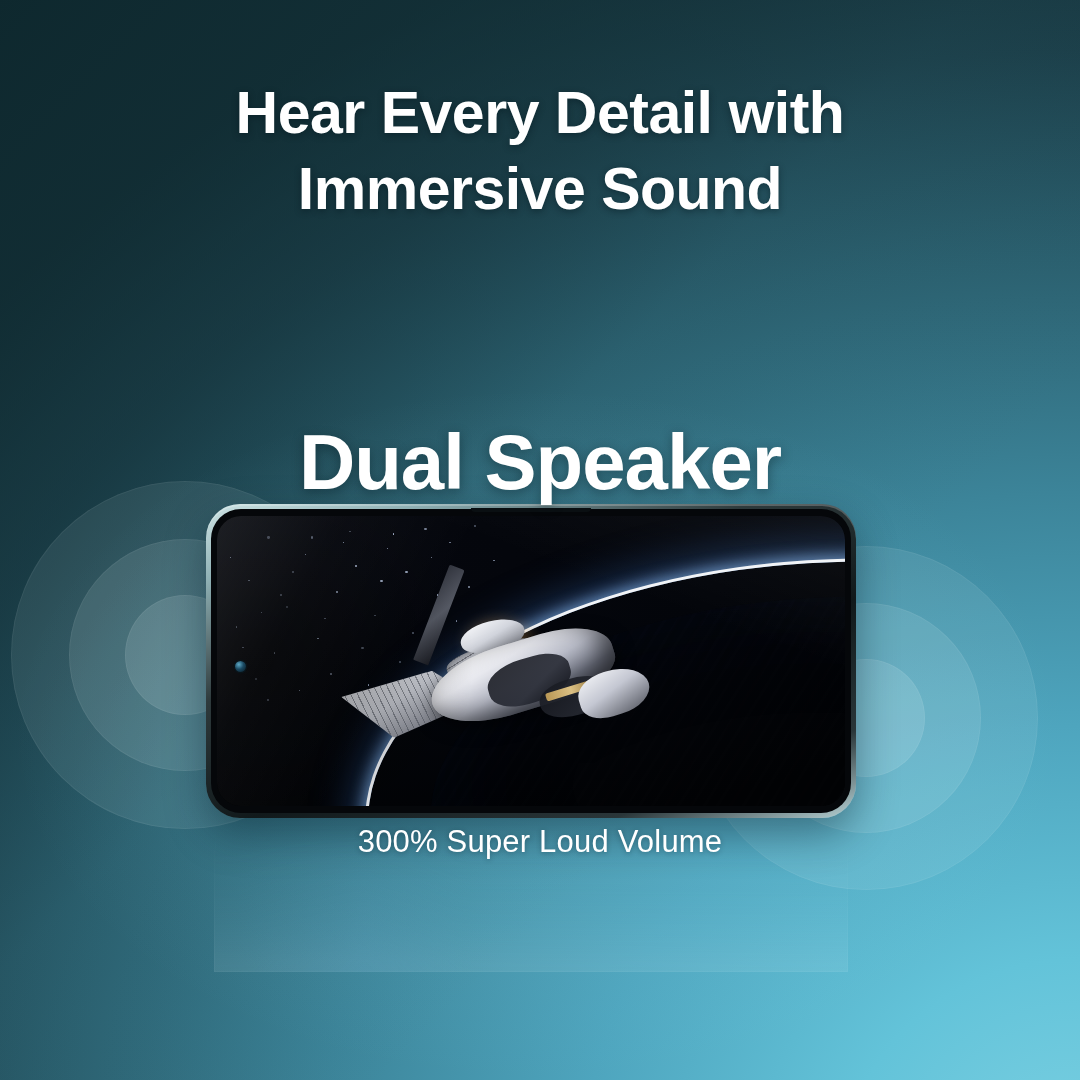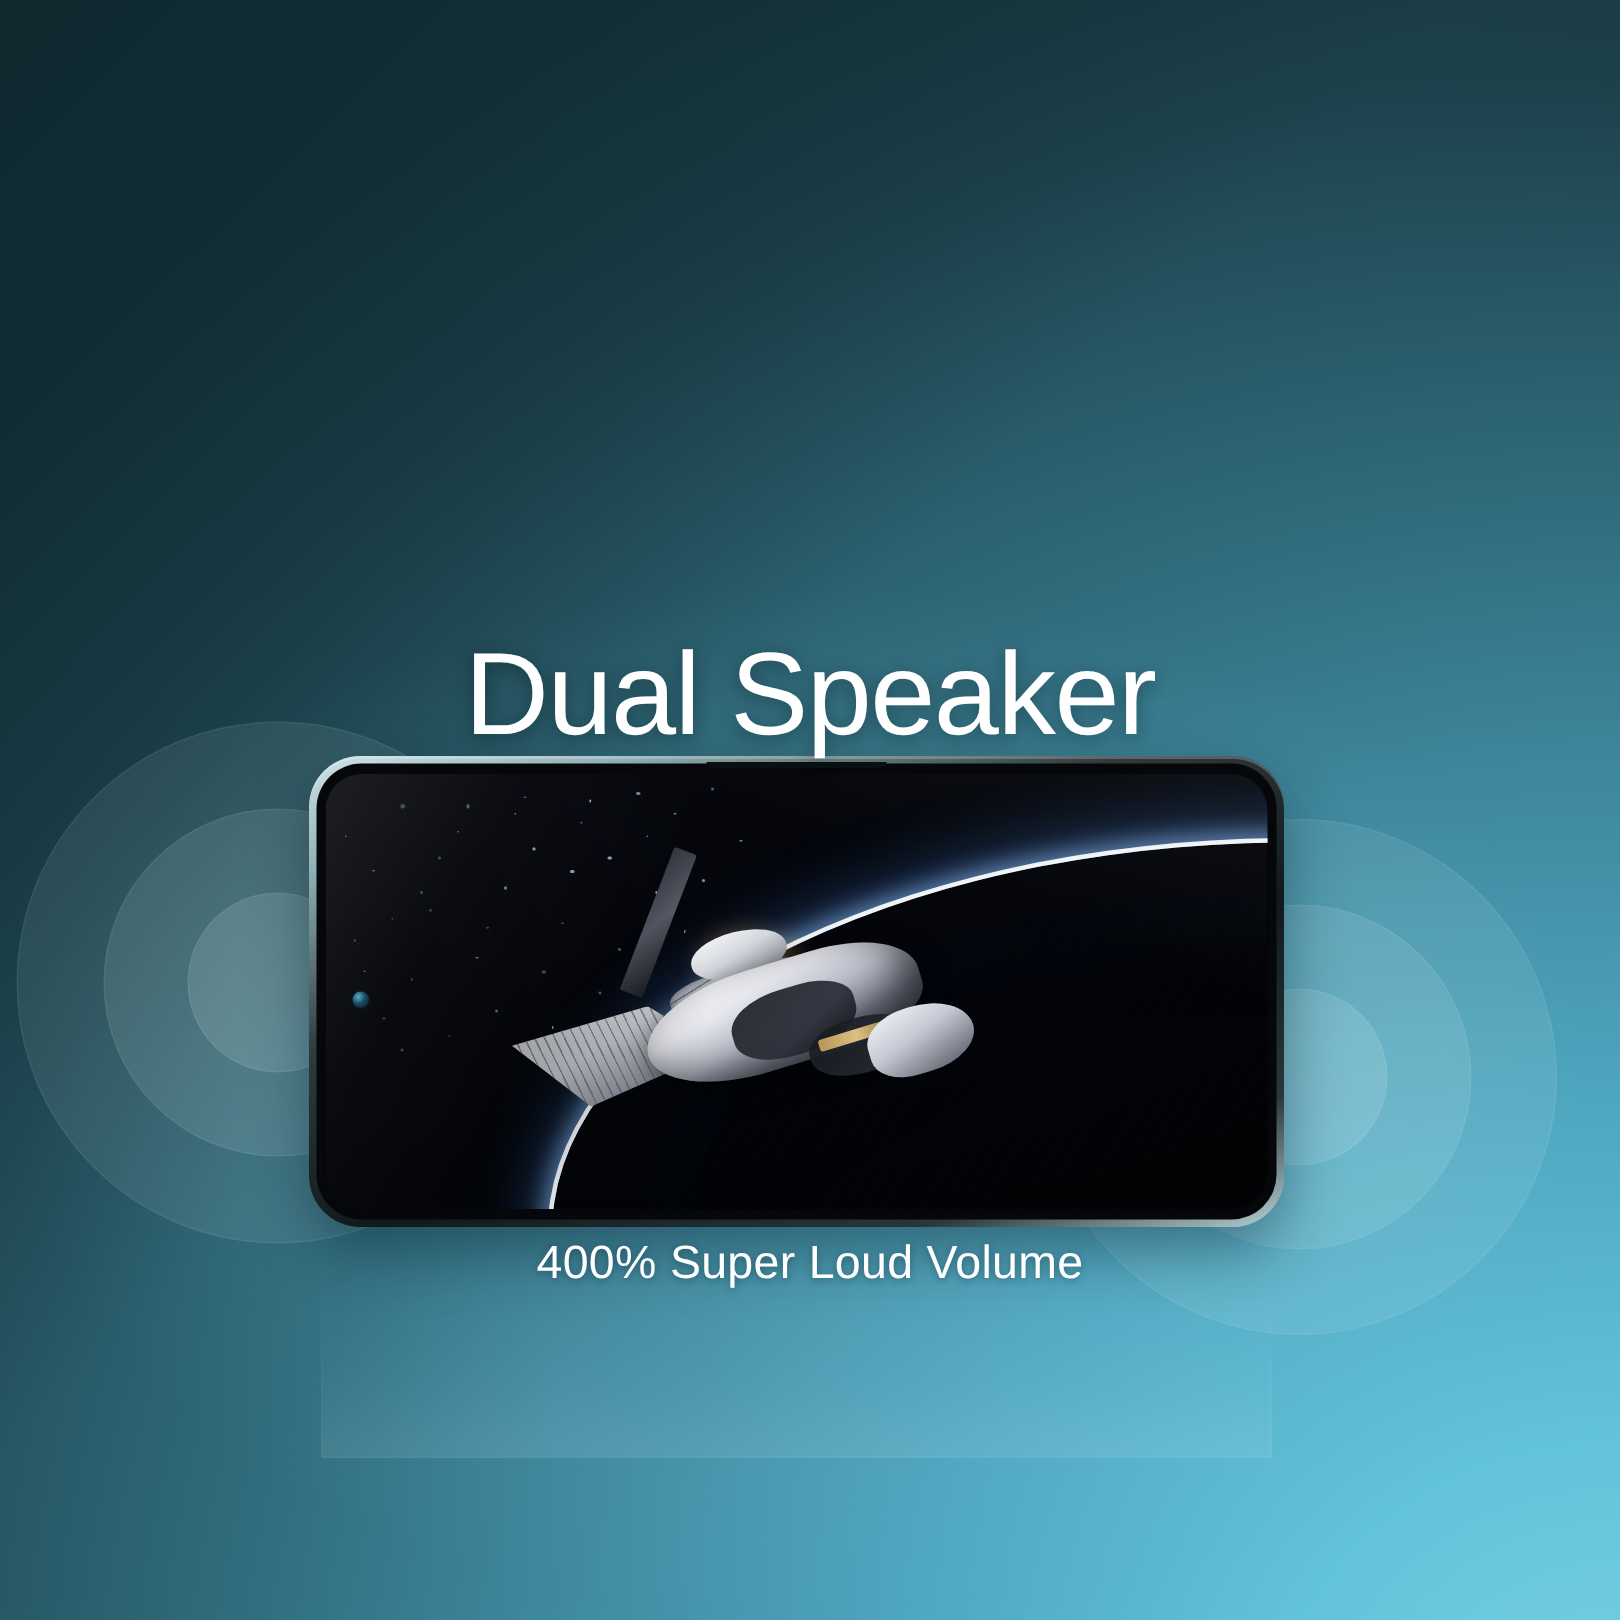--- a/index.html
+++ b/index.html
@@ -51,21 +51,21 @@
     font-weight:600;
     direction:rtl;
     line-height:1.35;
     text-shadow:0 2px 7px rgba(0,20,26,0.42);
   }
   .feature-title {
     position:absolute; left:0; right:0; top:417px;
     text-align:center;
     color:#ffffff;
     font-size:78px;
-    font-weight:normal;
+    font-weight:bold;
     letter-spacing:-1px;
     text-shadow:0 3px 12px rgba(0,20,26,0.40);
     z-index:6;
   }
   .caption {
     position:absolute; left:0; right:0; top:824px;
     text-align:center;
     color:#ffffff;
     font-size:31px;
     font-weight:400;
@@ -294,20 +294,22 @@
 </style>
 </head>
 <body>
 
 <div id="stage">
 
   <div class="bg-base"></div>
   <div class="bg-tint"></div>
   <div class="bg-glow"></div>
 
+  <div class="headline">Hear Every Detail with
+Immersive Sound</div>
 
 
   <div class="feature-title">Dual Speaker</div>
 
   <div class="wave w-l3"></div>
   <div class="wave w-l2"></div>
   <div class="wave w-l1"></div>
 
   <div class="wave w-r3"></div>
   <div class="wave w-r2"></div>
@@ -388,16 +390,16 @@
 
           <div class="screen-shadow"></div>
           <div class="screen-gloss"></div>
         </div>
         <div class="phone-notch"></div>
         <div class="phone-camera"></div>
       </div>
     </div>
   </div>
 
-  <div class="caption">400% Super Loud Volume</div>
+  <div class="caption">300% Super Loud Volume</div>
 
 
 </div>
 
 </body></html>

